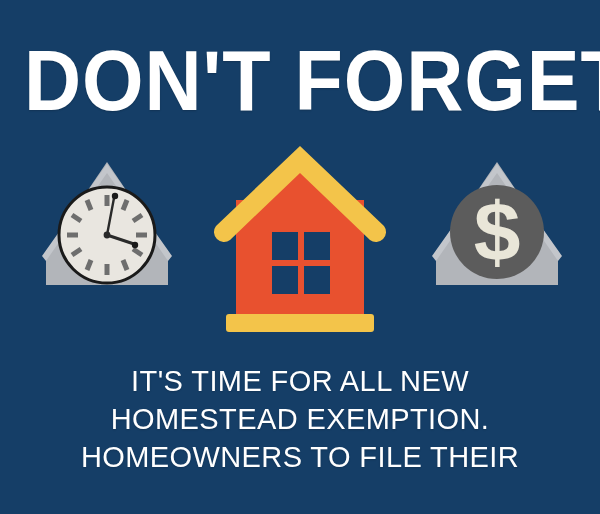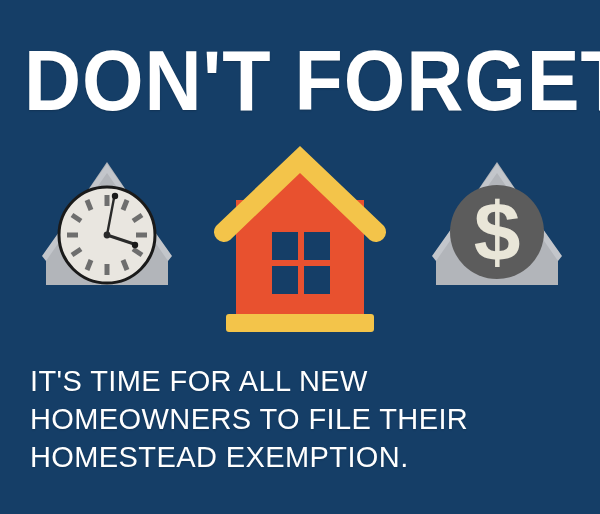--- a/index.html
+++ b/index.html
@@ -54,20 +54,21 @@
   #slot-right  { left: 412px; width: 170px; height: 200px; }
 
   .icon-slot svg { display: block; }
 
   
   #subtitle {
     position: absolute;
     top: 362px;
     left: 30px;
     width: 540px;
+    text-align: center;
     color: #ffffff;
     font-family: "Liberation Sans", sans-serif;
     font-weight: 400;
     font-size: 29px;
     line-height: 38px;
     letter-spacing: 0.4px;
     text-shadow: 0 1px 2px rgba(0,0,0,0.16);
   }
   #subtitle .sub-line { display: block; white-space: nowrap; }
 </style>
@@ -154,17 +155,17 @@
           <circle cx="85" cy="92" r="47" fill="#5c5c5c"></circle>
           <text x="85" y="92" text-anchor="middle" dominant-baseline="central" font-family="&quot;Liberation Sans&quot;, sans-serif" font-size="84" font-weight="700" fill="#e9e6d8">$</text>
         </g>
       </svg>
     </div>
 
   </div>
 
   <div id="subtitle">
     <span class="sub-line">IT'S TIME FOR ALL NEW</span>
+    <span class="sub-line">HOMESTEAD EXEMPTION.</span>
     <span class="sub-line">HOMEOWNERS TO FILE THEIR</span>
-    <span class="sub-line">HOMESTEAD EXEMPTION.</span>
   </div>
 
 </div>
 
 </body></html>

